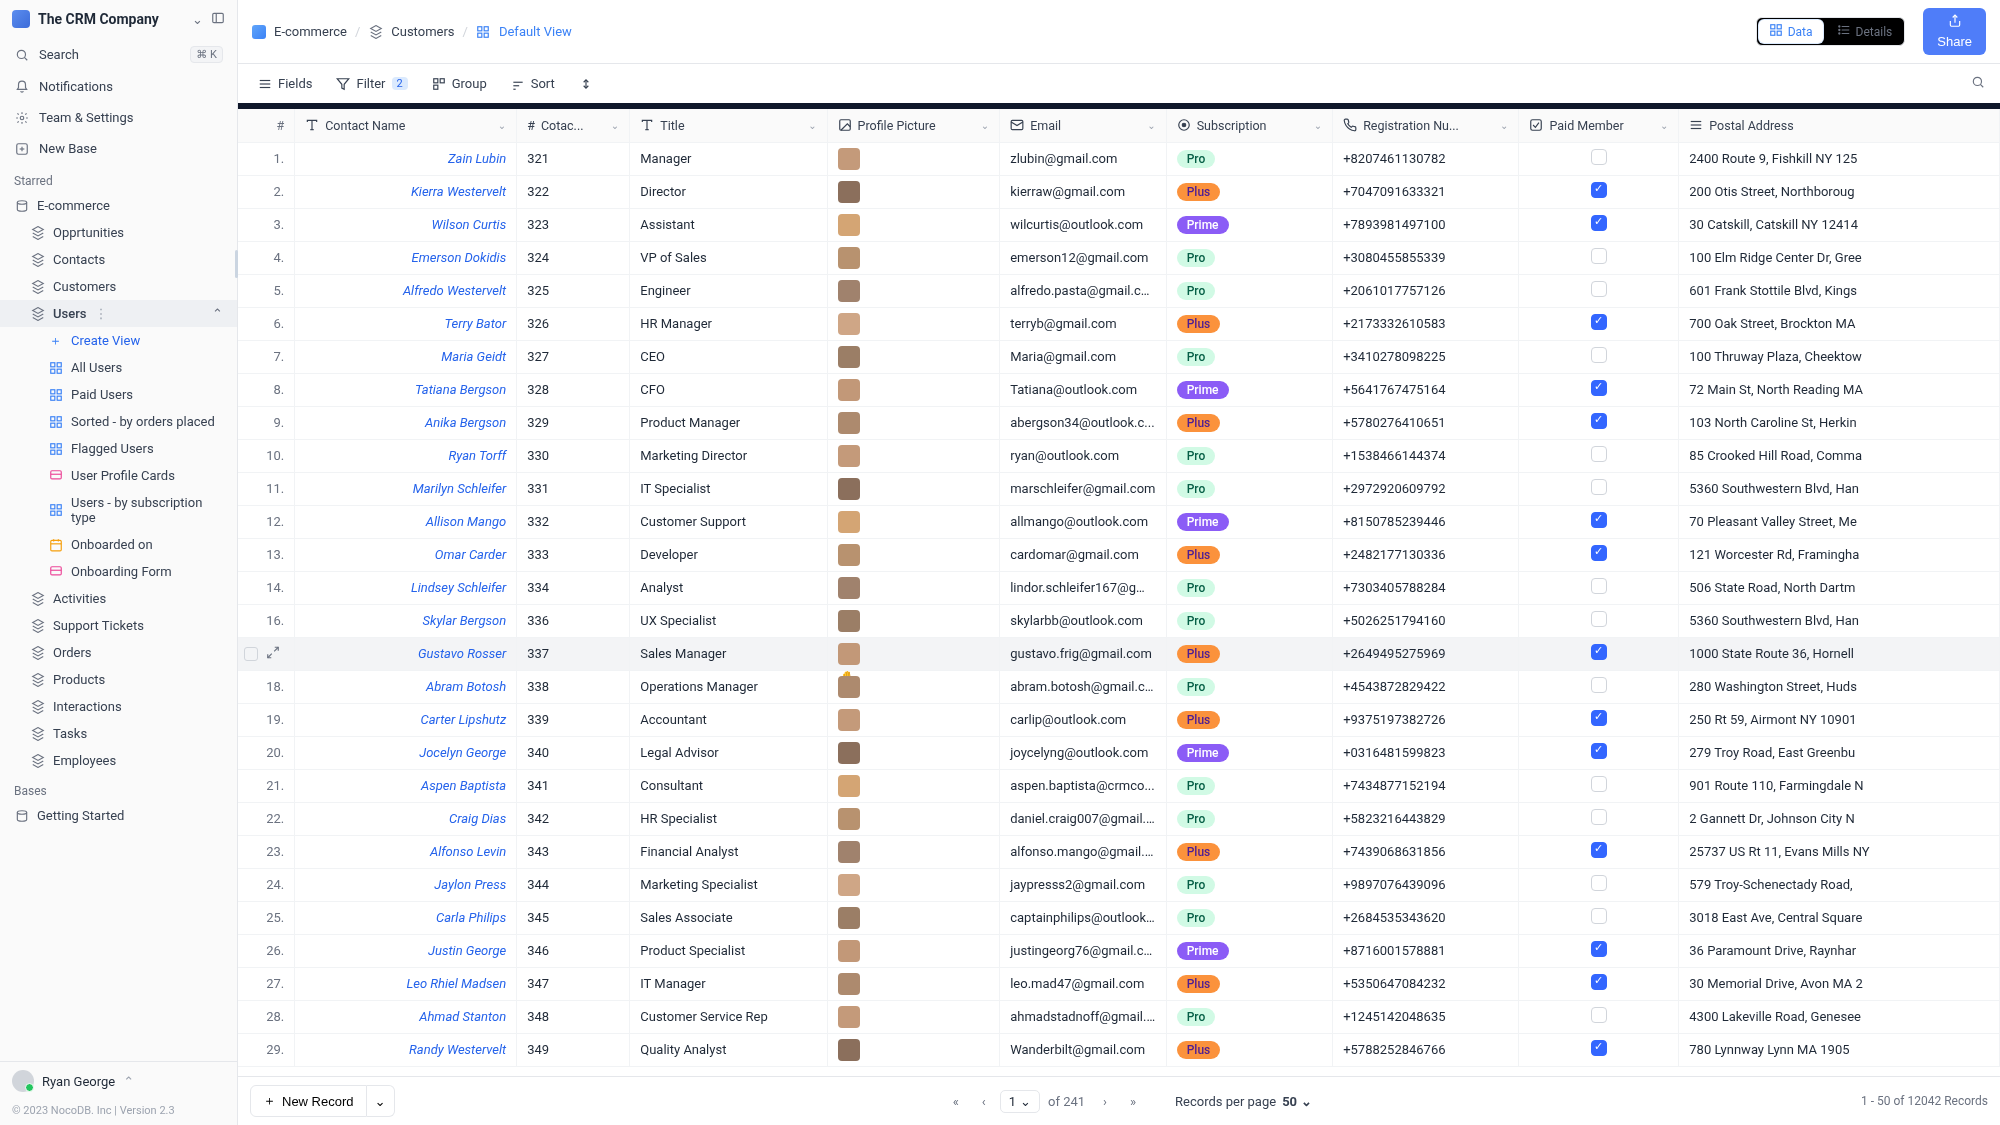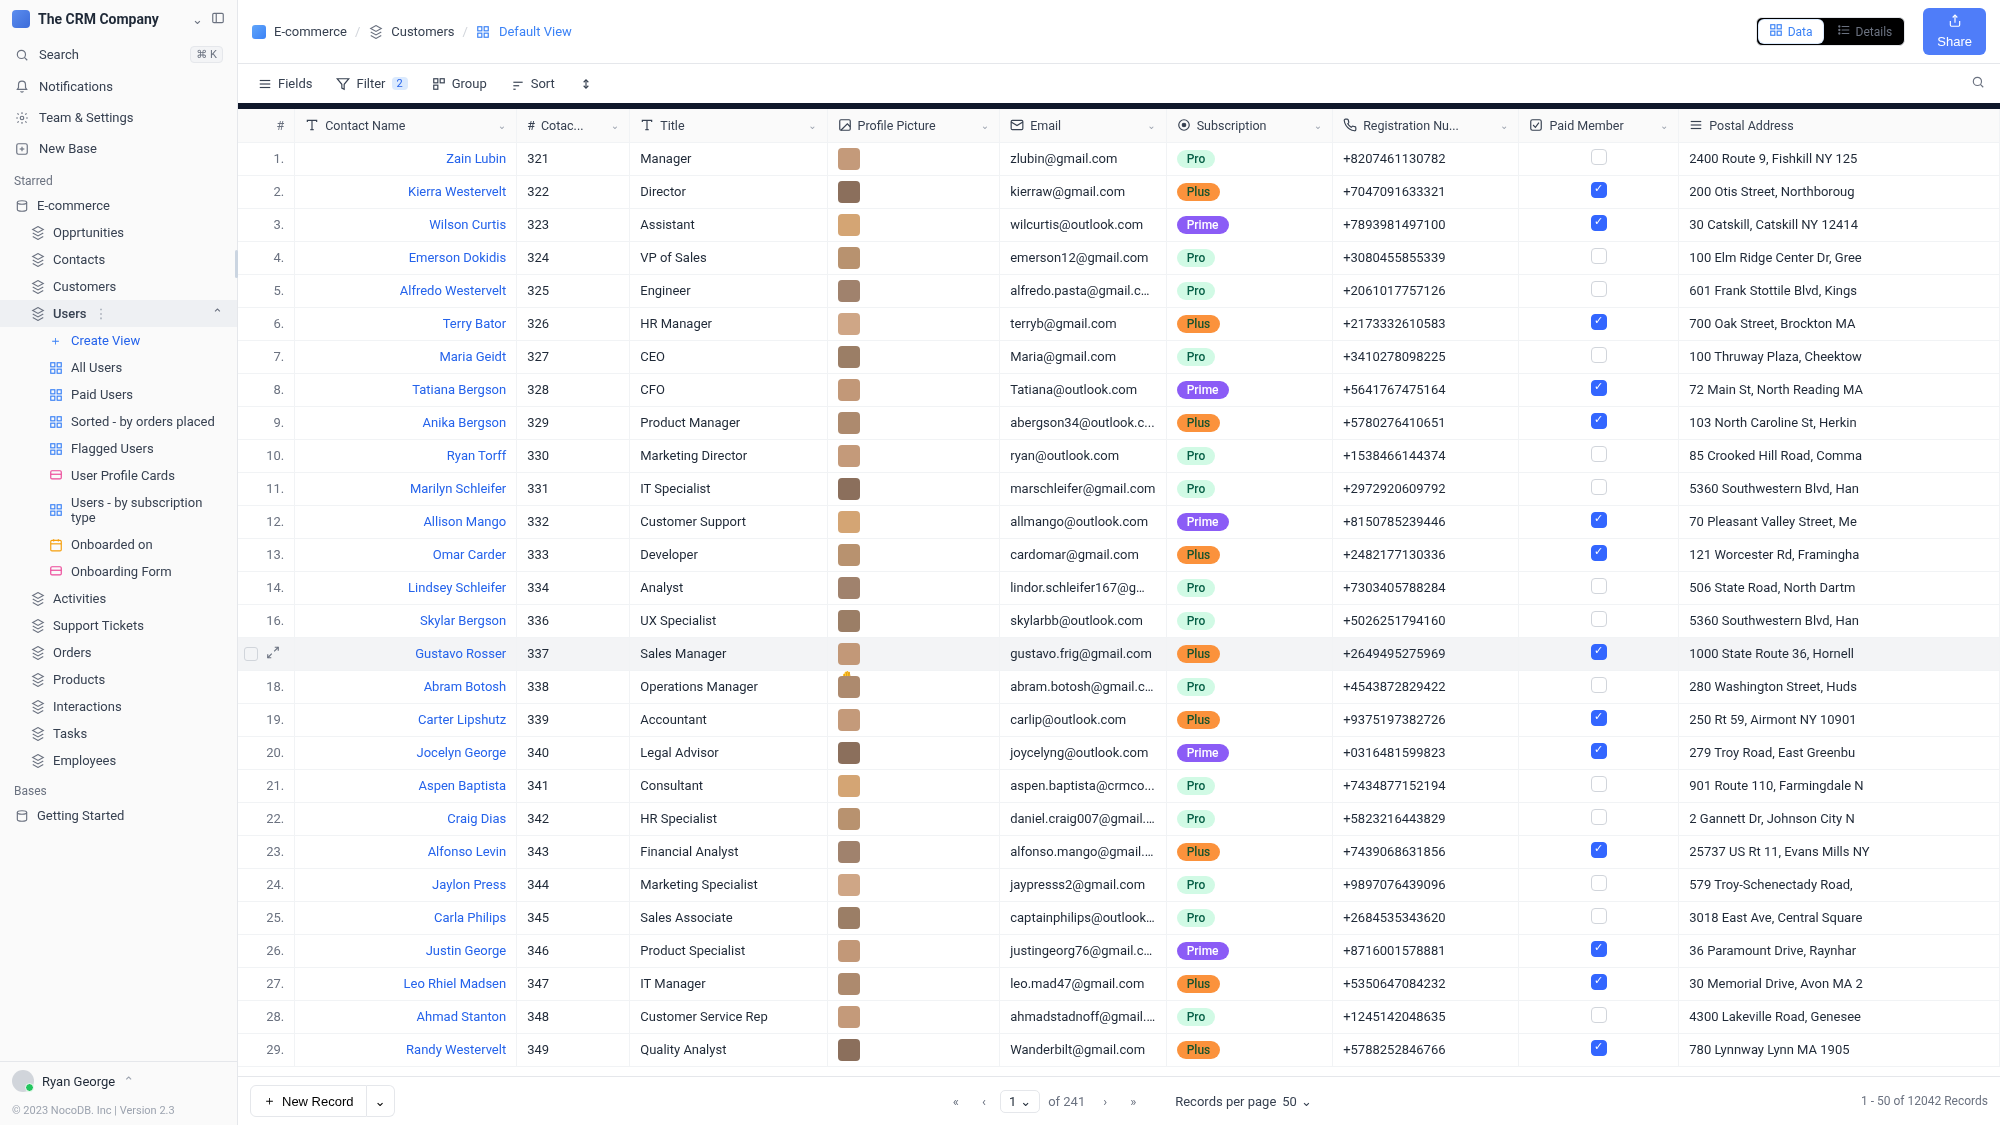--- a/index.html
+++ b/index.html
@@ -60,43 +60,43 @@
 .col-name { width: 180px; text-align: right; }
 .col-cotac { width: 90px; }
 .col-title { width: 160px; }
 .col-pic { width: 140px; }
 .col-email { width: 135px; }
 .col-sub { width: 135px; }
 .col-reg { width: 125px; }
 .col-paid { width: 90px; }
 .col-addr { width: 260px; }
 tbody tr.hovered { background: #f3f4f6; }
-.name-link { color: #2563eb; }
+.name-link { color: #2563eb; font-style: italic; }
 .pic { width: 22px; height: 22px; border-radius: 4px; background: #d4a574; display: block; margin: 5px 0; }
 .tag { display: inline-block; padding: 2px 10px; border-radius: 11px; font-size: 12px; font-weight: 500; }
 .tag-pro { background: #d1fae5; color: #065f46; }
-.tag-plus { background: #fb923c; color: #14532d; text-align: center; }
+.tag-plus { background: #fb923c; color: #4c1d95; text-align: center; }
 .tag-prime { background: #8b5cf6; color: #fff; }
 .chk { width: 16px; height: 16px; border-radius: 4px; border: 1.5px solid #d1d5db; display: inline-block; }
 .chk.on { background: #3366ff; border-color: #3366ff; position: relative; }
 .chk.on::after { content: "✓"; color: #fff; font-size: 11px; position: absolute; top: -1px; left: 2px; }
 .row-num-cell { position: relative; }
 .row-expand { position: absolute; left: 28px; top: 50%; transform: translateY(-50%); color: #6b7280; }
 .row-chk-left { position: absolute; left: 6px; top: 50%; transform: translateY(-50%); width: 14px; height: 14px; border: 1.5px solid #d1d5db; border-radius: 3px; }
 .cursor { position: absolute; pointer-events: none; font-size: 14px; }
 
 .footer { display: flex; align-items: center; padding: 8px 12px; border-top: 1px solid #e5e7eb; gap: 10px; }
 .new-rec { display: flex; }
 .new-rec-btn { display: flex; align-items: center; gap: 6px; border: 1px solid #e5e7eb; border-radius: 6px 0 0 6px; padding: 6px 12px; background: #fff; cursor: pointer; font-size: 13px; }
 .new-rec-dd { border: 1px solid #e5e7eb; border-left: none; border-radius: 0 6px 6px 0; padding: 6px 8px; background: #fff; cursor: pointer; }
 .pager { margin-left: auto; display: flex; align-items: center; gap: 4px; }
 .pg-btn { width: 24px; height: 24px; display: flex; align-items: center; justify-content: center; border-radius: 4px; color: #6b7280; cursor: pointer; }
 .pg-sel { border: 1px solid #e5e7eb; border-radius: 5px; padding: 3px 8px; display: flex; gap: 4px; align-items: center; }
 .rpp { display: flex; align-items: center; gap: 6px; color: #374151; margin-left: 20px; }
-.rpp-sel { font-weight: 400; display: flex; gap: 4px; align-items: flex-end; }
+.rpp-sel { font-weight: 700; display: flex; gap: 4px; align-items: flex-end; }
 .rec-count { margin-left: auto; color: #6b7280; font-size: 12px; }
 
 svg { width: 14px; height: 14px; stroke: currentColor; fill: none; stroke-width: 2; }
 .sb-resize { position: relative; }
 .sb-resize::after { content: ""; position: absolute; right: -1px; top: 250px; width: 3px; height: 28px; background: #cbd5e1; border-radius: 3px; }
 .addr-col { overflow: hidden; text-overflow: ellipsis; max-width: 260px; }
 .email-col { overflow: hidden; text-overflow: ellipsis; max-width: 130px; }
 
 
 .pic.h0{background:#c49a7a}.pic.h1{background:#8b6f5c}.pic.h2{background:#d4a574}.pic.h3{background:#b8926f}.pic.h4{background:#a0826d}.pic.h5{background:#cfa686}.pic.h6{background:#9b7e66}.pic.h7{background:#c29878}.pic.h8{background:#ad8a6e}

